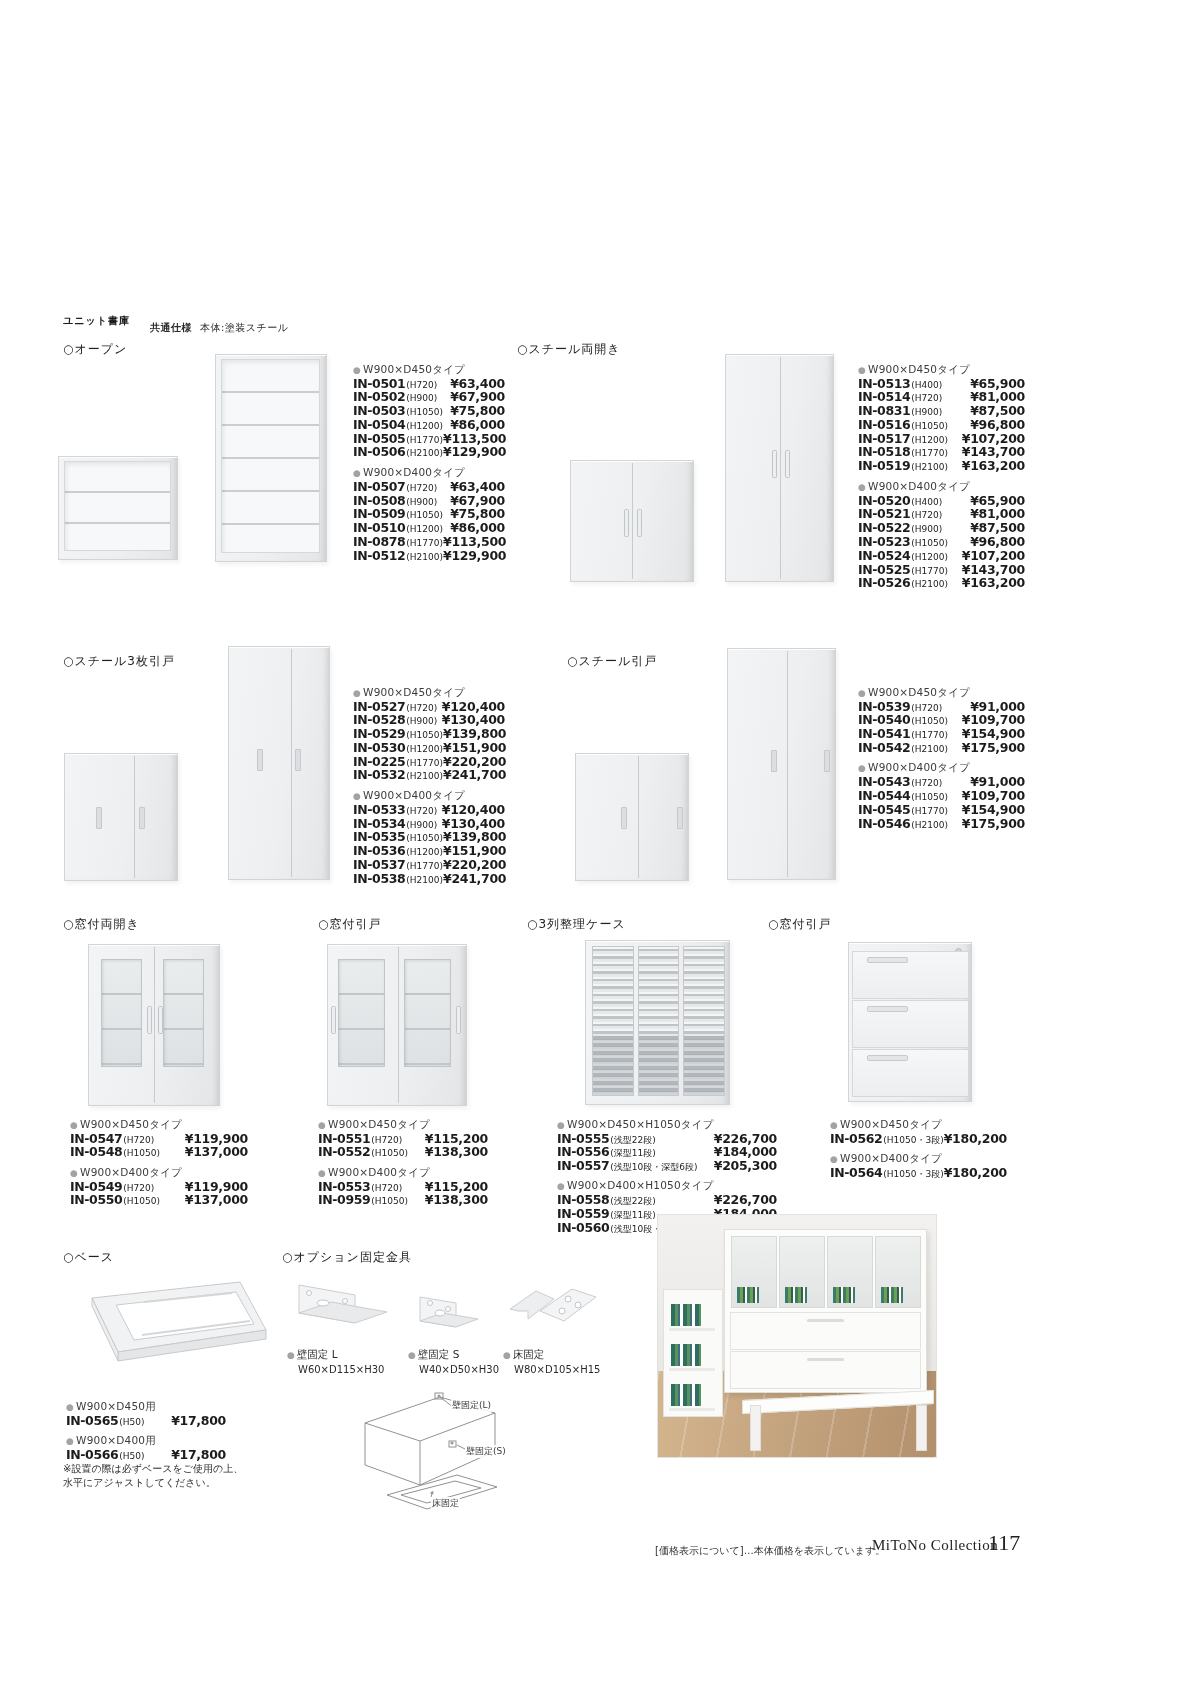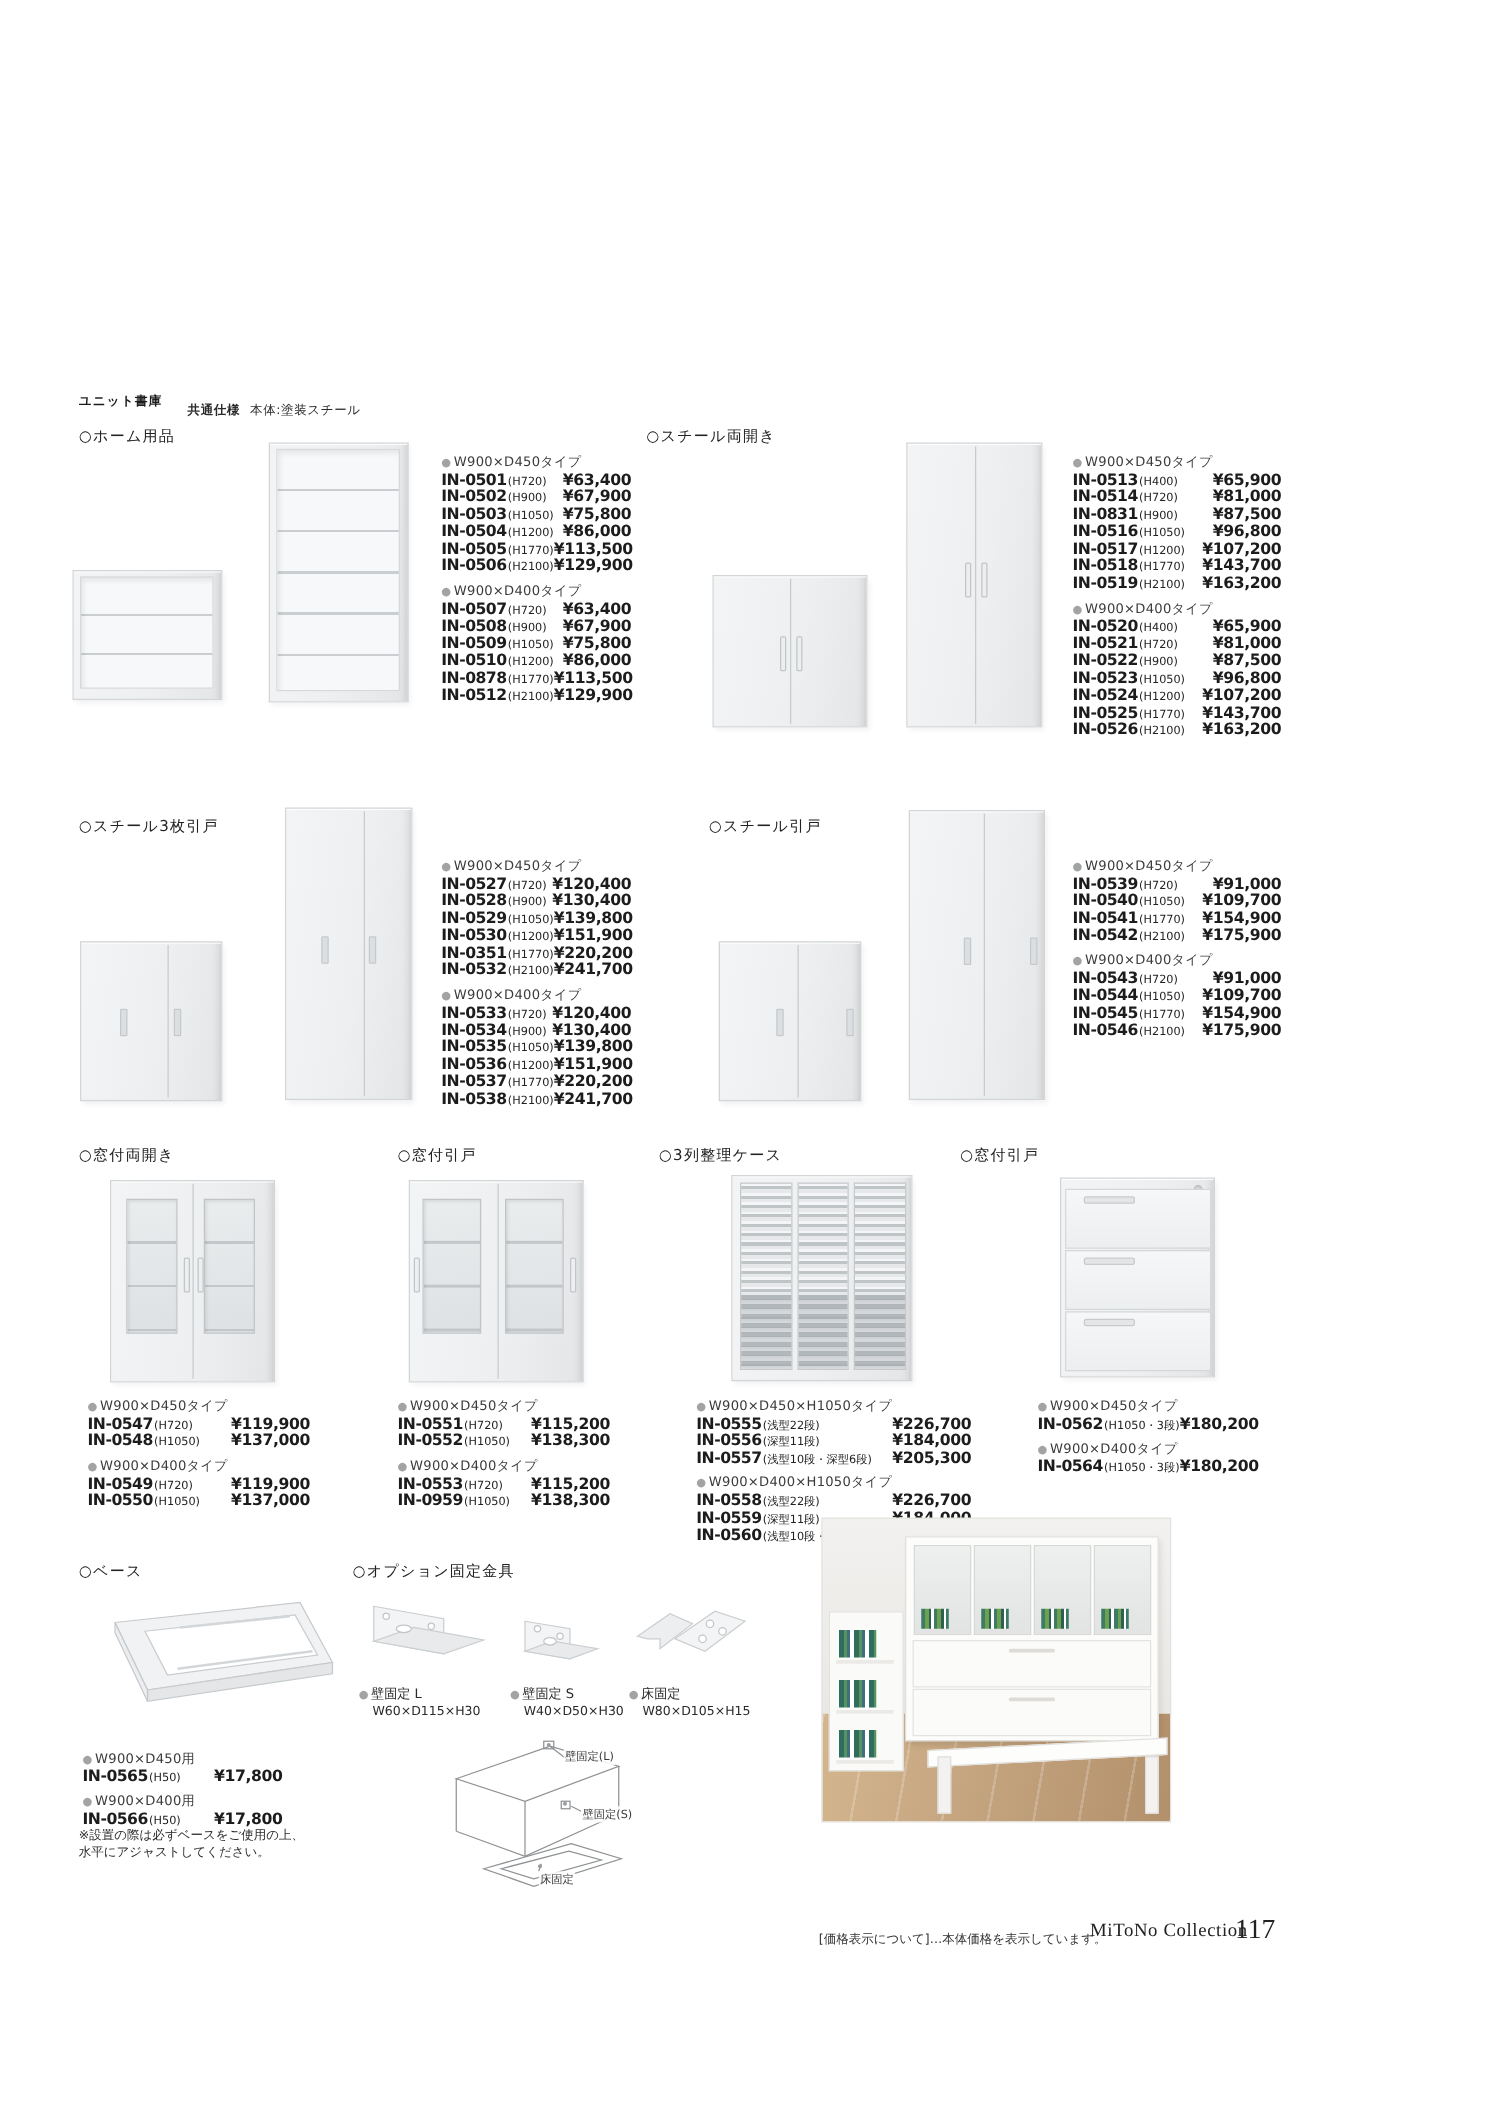--- a/index.html
+++ b/index.html
@@ -81,21 +81,21 @@
 </style>
 </head>
 <body>
 
 <div class="page">
 
   <div class="abs title" style="left:63px;top:314px">ユニット書庫</div>
   <div class="abs subspec" style="left:150px;top:321px;font-weight:700">共通仕様</div>
   <div class="abs subspec" style="left:200px;top:321px">本体:塗装スチール</div>
 
-  <div class="sec-label" style="left:63px;top:341px">○ホーム用品</div>
+  <div class="sec-label" style="left:63px;top:341px">○オープン</div>
   <div class="sec-label" style="left:517px;top:341px">○スチール両開き</div>
   <div class="sec-label" style="left:63px;top:653px">○スチール3枚引戸</div>
   <div class="sec-label" style="left:567px;top:653px">○スチール引戸</div>
   <div class="sec-label" style="left:63px;top:916px">○窓付両開き</div>
   <div class="sec-label" style="left:318px;top:916px">○窓付引戸</div>
   <div class="sec-label" style="left:527px;top:916px">○3列整理ケース</div>
   <div class="sec-label" style="left:768px;top:916px">○窓付引戸</div>
   <div class="sec-label" style="left:63px;top:1249px">○ベース</div>
   <div class="sec-label" style="left:282px;top:1249px">○オプション固定金具</div>
 
@@ -345,21 +345,21 @@
         <span class="code">IN-0529</span>
         <span class="spec">(H1050)</span>
         <span class="price">¥139,800</span>
       </div>
       <div class="prow item">
         <span class="code">IN-0530</span>
         <span class="spec">(H1200)</span>
         <span class="price">¥151,900</span>
       </div>
       <div class="prow item">
-        <span class="code">IN-0351</span>
+        <span class="code">IN-0225</span>
         <span class="spec">(H1770)</span>
         <span class="price">¥220,200</span>
       </div>
       <div class="prow item">
         <span class="code">IN-0532</span>
         <span class="spec">(H2100)</span>
         <span class="price">¥241,700</span>
       </div>
       <div class="prow type">
         <span class="bullet">●</span>

